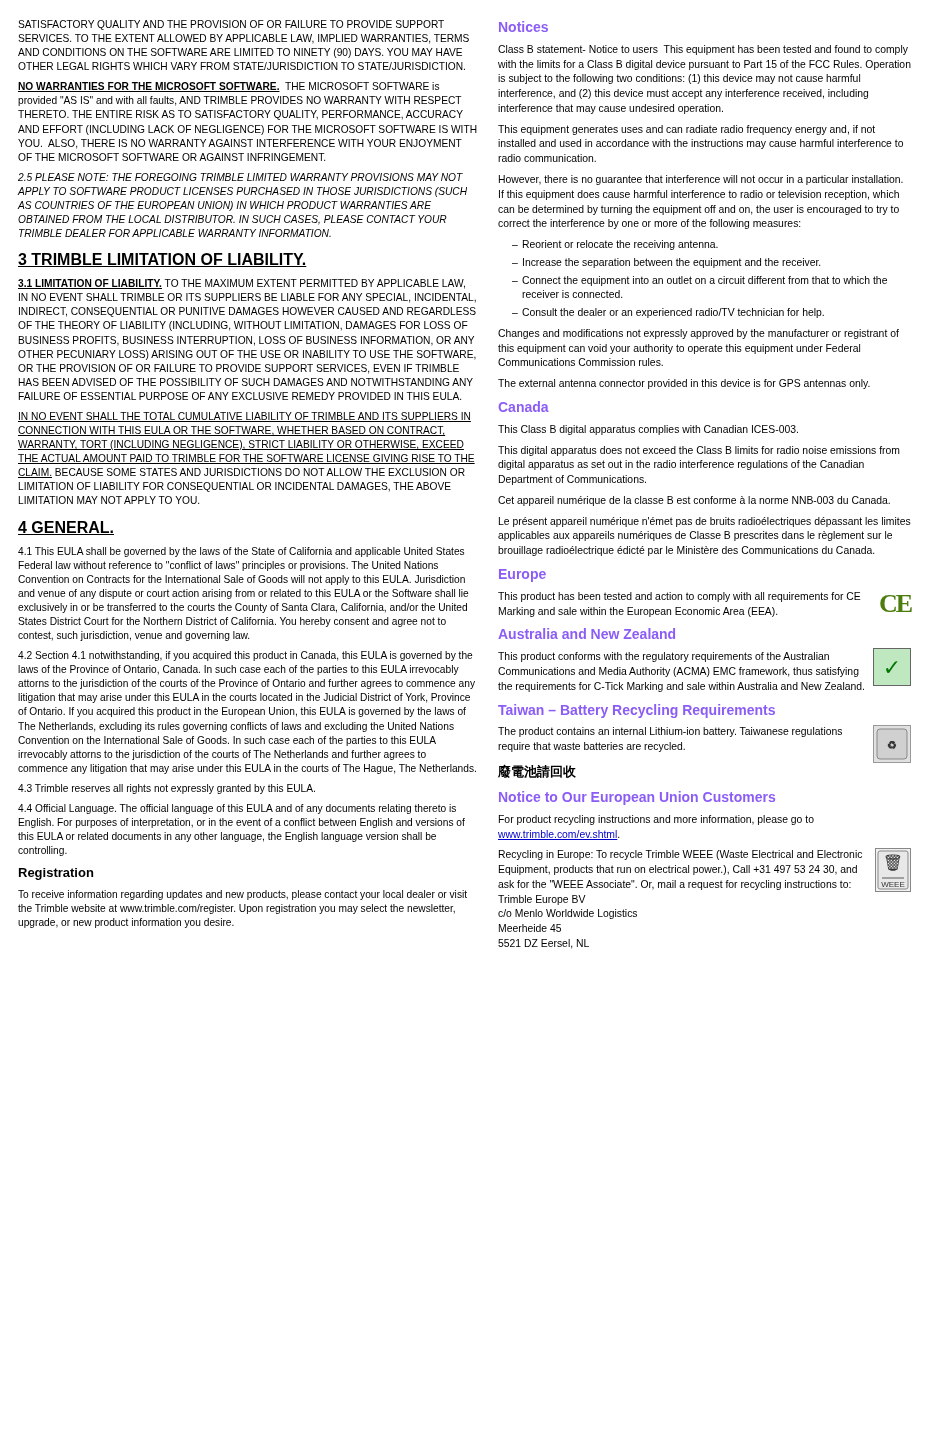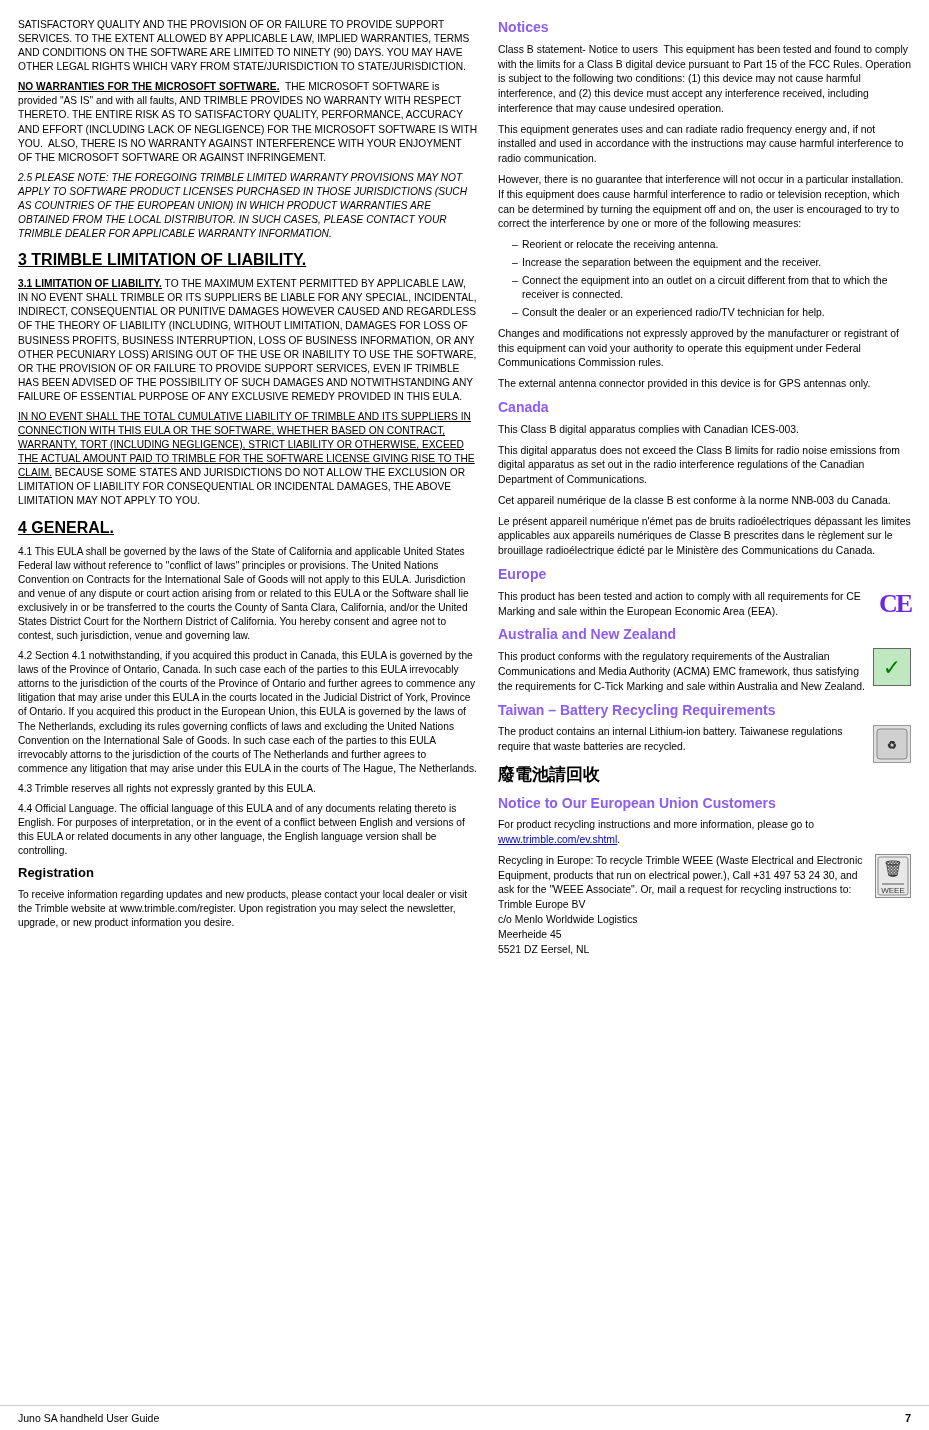--- a/index.html
+++ b/index.html
@@ -83,21 +83,21 @@
     .right-column ul li::before {
       content: '–';
       position: absolute;
       left: 0;
     }
     .ce-mark {
       float: right;
       font-size: 26px;
       font-family: serif;
       font-weight: bold;
-      color: #6d28d9;
+      color: #4d7c0f;
       margin-left: 8px;
       margin-top: -4px;
       letter-spacing: -2px;
     }
     .taiwan-logo {
       float: right;
       width: 38px;
       height: 38px;
       margin-left: 8px;
       background: #e0e0e0;
@@ -136,21 +136,21 @@
     .footer-bar .page-num {
       font-size: 11px;
       font-weight: bold;
     }
     .page-wrapper {
       position: relative;
       width: 929px;
       min-height: 1430px;
     }
     .kanji-text {
-      font-size: 17px;
+      font-size: 13px;
       font-weight: bold;
       margin-bottom: 6px;
       display: block;
     }
     .clearfix::after {
       content: '';
       display: table;
       clear: both;
     }
     .acma-checkmark {
@@ -298,18 +298,14 @@
             </svg>
           </div>
           <p>Recycling in Europe: To recycle Trimble WEEE (Waste Electrical and Electronic Equipment, products that run on electrical power.), Call +31 497 53 24 30, and ask for the "WEEE Associate". Or, mail a request for recycling instructions to:<br>Trimble Europe BV<br>c/o Menlo Worldwide Logistics<br>Meerheide 45<br>5521 DZ Eersel, NL</p>
         </div>
       </div>
 
     </div>
 
   </div>
 
-  <div class="footer-bar">
-    <span>Juno SA handheld User Guide</span>
-    <span class="page-num">7</span>
-  </div>
 
 </div>
 
 </body></html>

